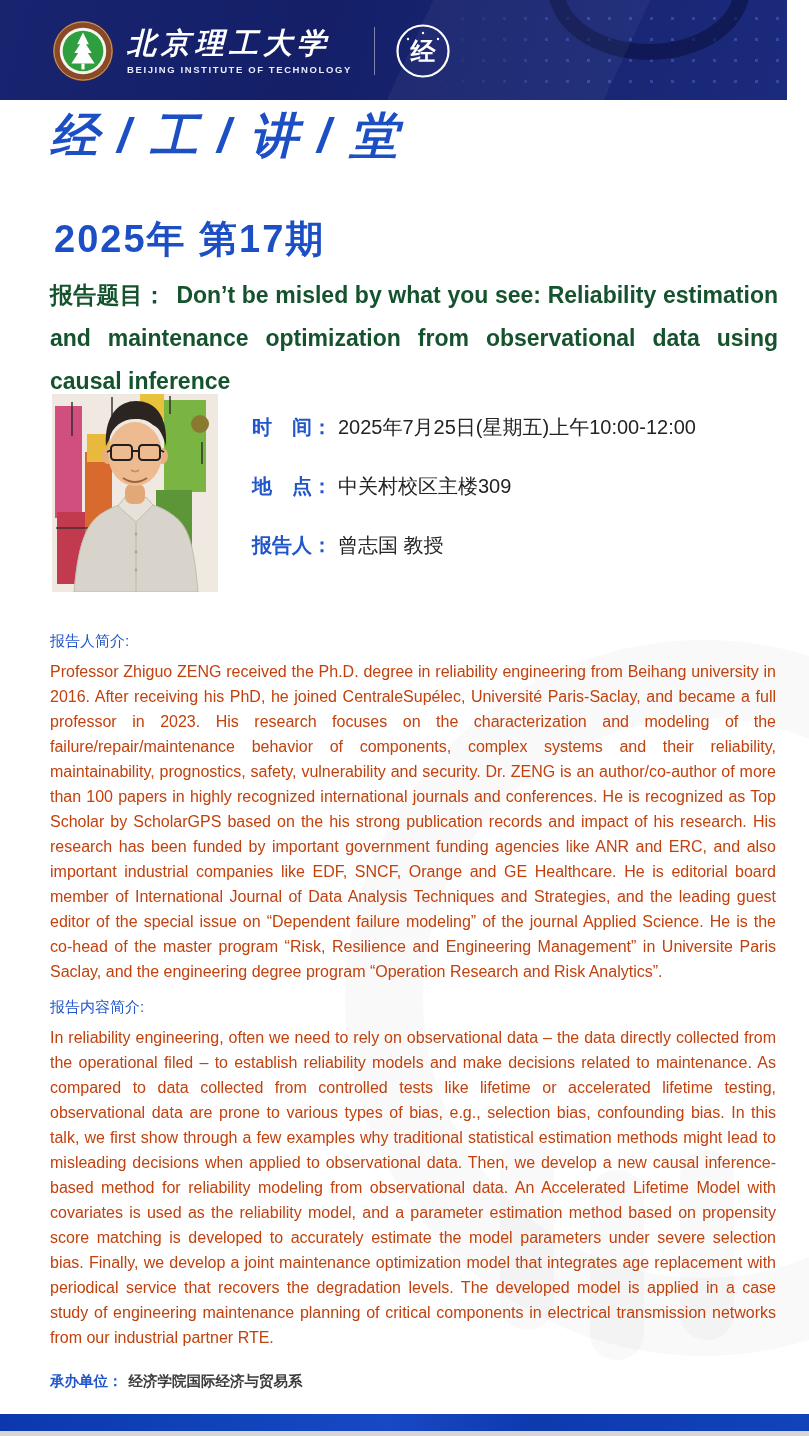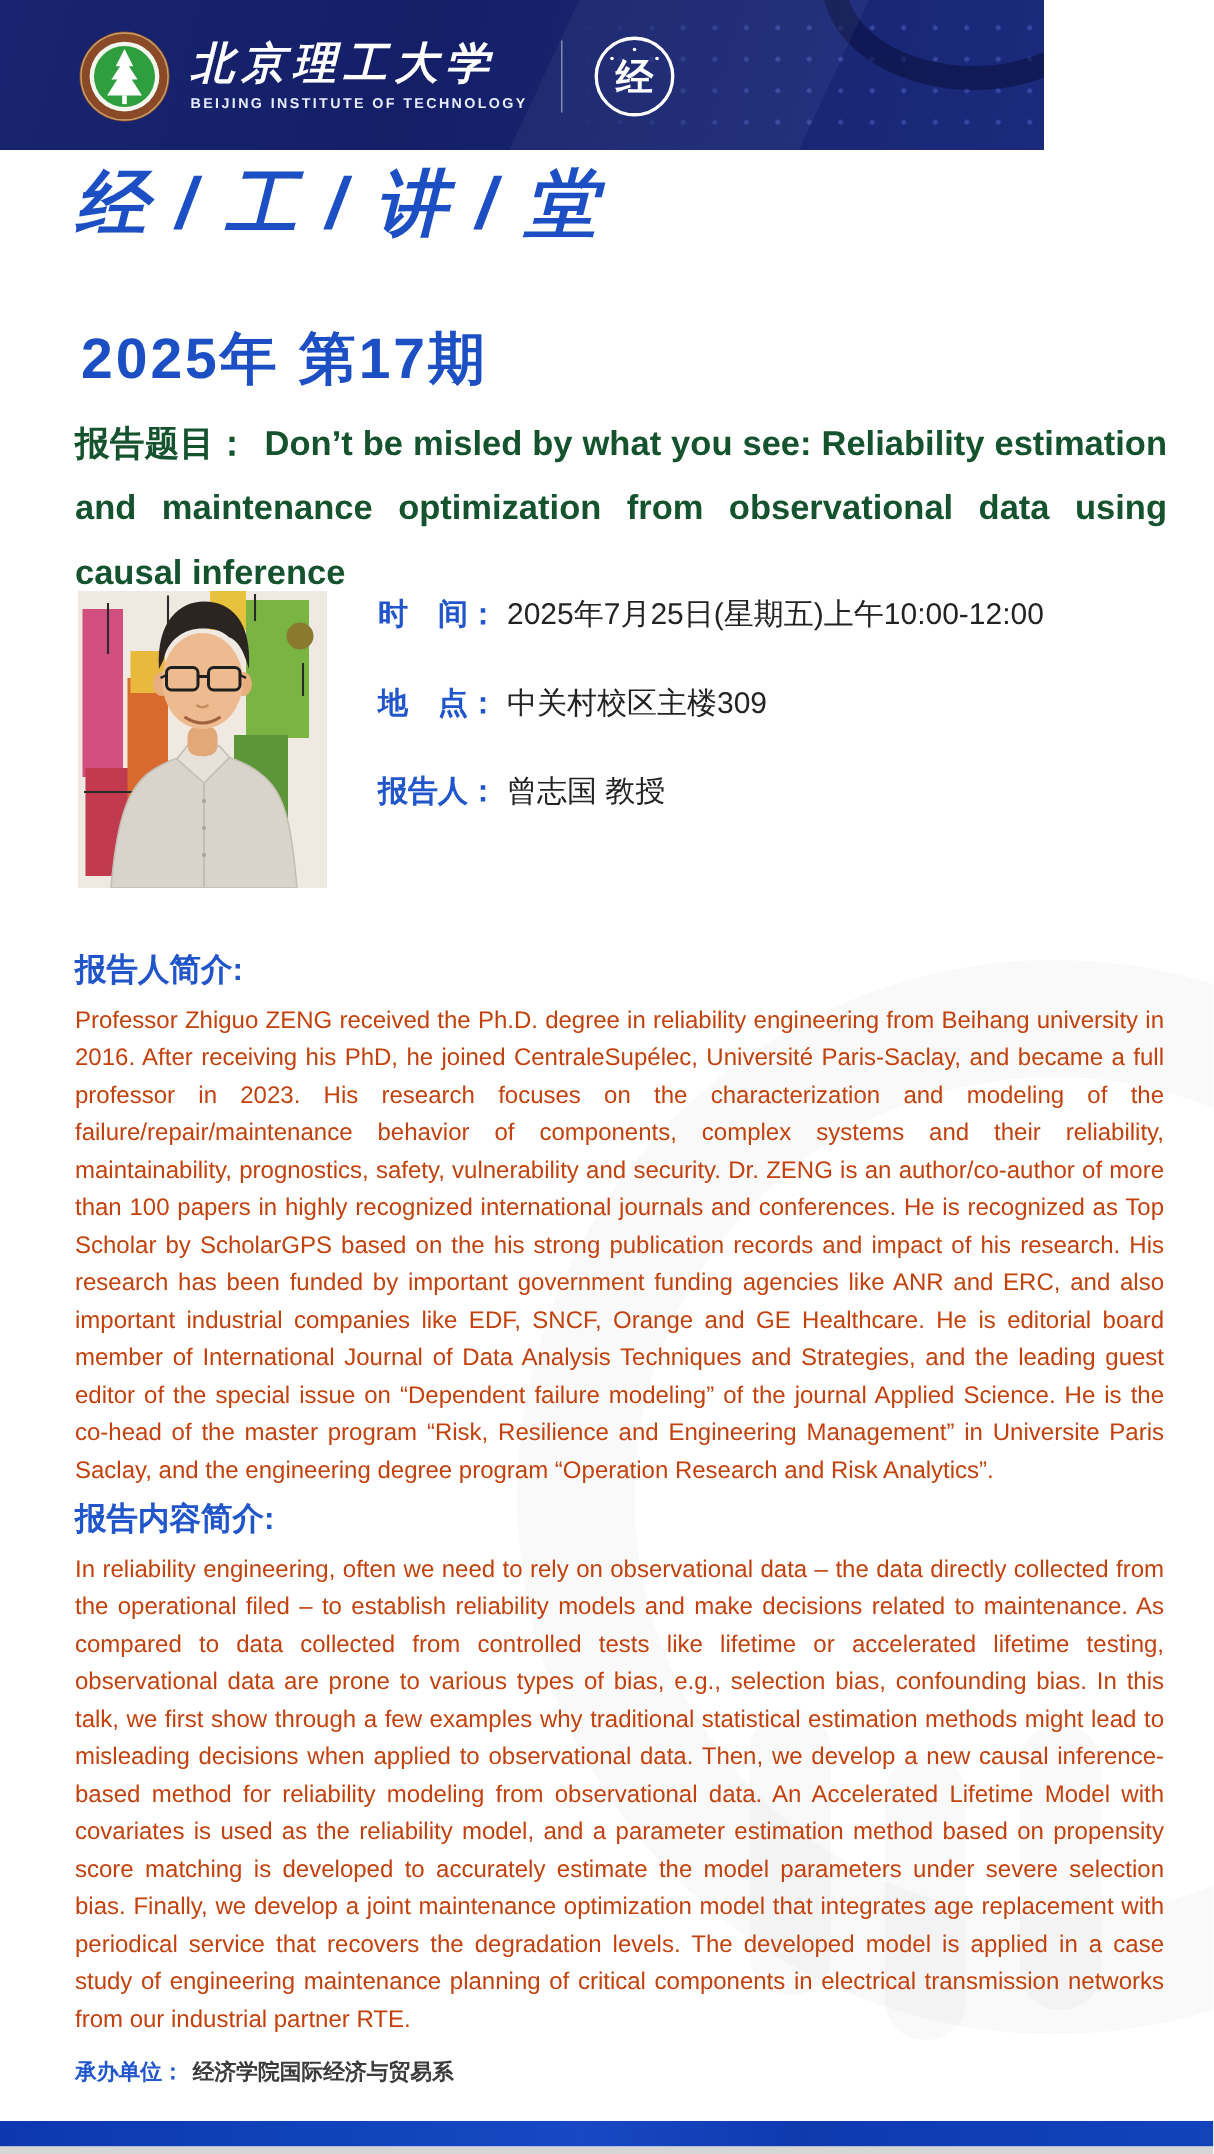--- a/index.html
+++ b/index.html
@@ -3,21 +3,21 @@
 <meta charset="utf-8">
 <style>
   html,body{margin:0;padding:0;background:#ffffff;}
   .page{
     position:relative;width:809px;height:1436px;overflow:hidden;background:#ffffff;
     font-family:"Liberation Sans","DejaVu Sans",sans-serif;
   }
 
   
   .header{
-    position:absolute;top:0;left:0;width:696px;height:100px;overflow:hidden;
+    position:absolute;top:0;left:0;width:787px;height:100px;overflow:hidden;
     background:linear-gradient(105deg,#18246f 0%,#141f68 40%,#17246f 62%,#1b2a7c 100%);
   }
   .header::before{ 
     content:"";position:absolute;top:0;right:0;bottom:0;width:46%;
     background-image:radial-gradient(rgba(120,140,255,.30) 1.6px,transparent 1.8px);
     background-size:21px 21px;background-position:6px 8px;
     -webkit-mask-image:linear-gradient(to left,#000 55%,transparent);
             mask-image:linear-gradient(to left,#000 55%,transparent);
   }
   .header::after{ 
@@ -60,28 +60,28 @@
     position:absolute;top:274px;left:50px;width:728px;margin:0;
     font-size:23px;font-weight:700;line-height:43px;color:#14532d;
     text-align:justify;
   }
   .report-title .rlabel{margin-right:10px;}
 
   
   .info-section{position:absolute;top:394px;left:52px;display:flex;}
   .photo{width:166px;height:198px;flex:0 0 auto;display:block;}
   .details{margin-left:34px;padding-top:2px;}
-  .detail-row{margin-bottom:32px;white-space:nowrap;}
+  .detail-row{margin-bottom:32px;white-space:nowrap;margin-top:18px;}
   .dlabel{font-size:20px;font-weight:800;color:#2156ca;}
   .dvalue{font-size:20px;font-weight:500;color:#232323;margin-left:6px;}
 
   
   .bio-section{position:absolute;top:632px;left:50px;width:726px;}
   .abstract-section{position:absolute;top:998px;left:50px;width:726px;}
-  .sec-heading{margin:0 0 8px 0;font-size:21px;font-weight:700;color:#2156ca;}
+  .sec-heading{margin:0 0 8px 0;font-size:15px;font-weight:400;color:#2156ca;}
   .sec-text{margin:0;font-size:16px;line-height:25px;color:#c2410c;text-align:justify;}
 
   
   .organizer{position:absolute;top:1372px;left:50px;margin:0;font-size:14.5px;}
   .organizer .olabel{font-weight:800;color:#2156ca;}
   .organizer .ovalue{color:#3c3c3c;font-weight:700;margin-left:6px;}
   .footer-bar{position:absolute;top:1414px;left:0;width:809px;height:17px;
     background:linear-gradient(90deg,#0d38ad 0%,#1044bb 30%,#1848c4 48%,#0e3aae 66%,#1143bb 100%);}
   .footer-edge{position:absolute;top:1431px;left:0;width:809px;height:5px;background:#d6d6d6;}
 </style>

